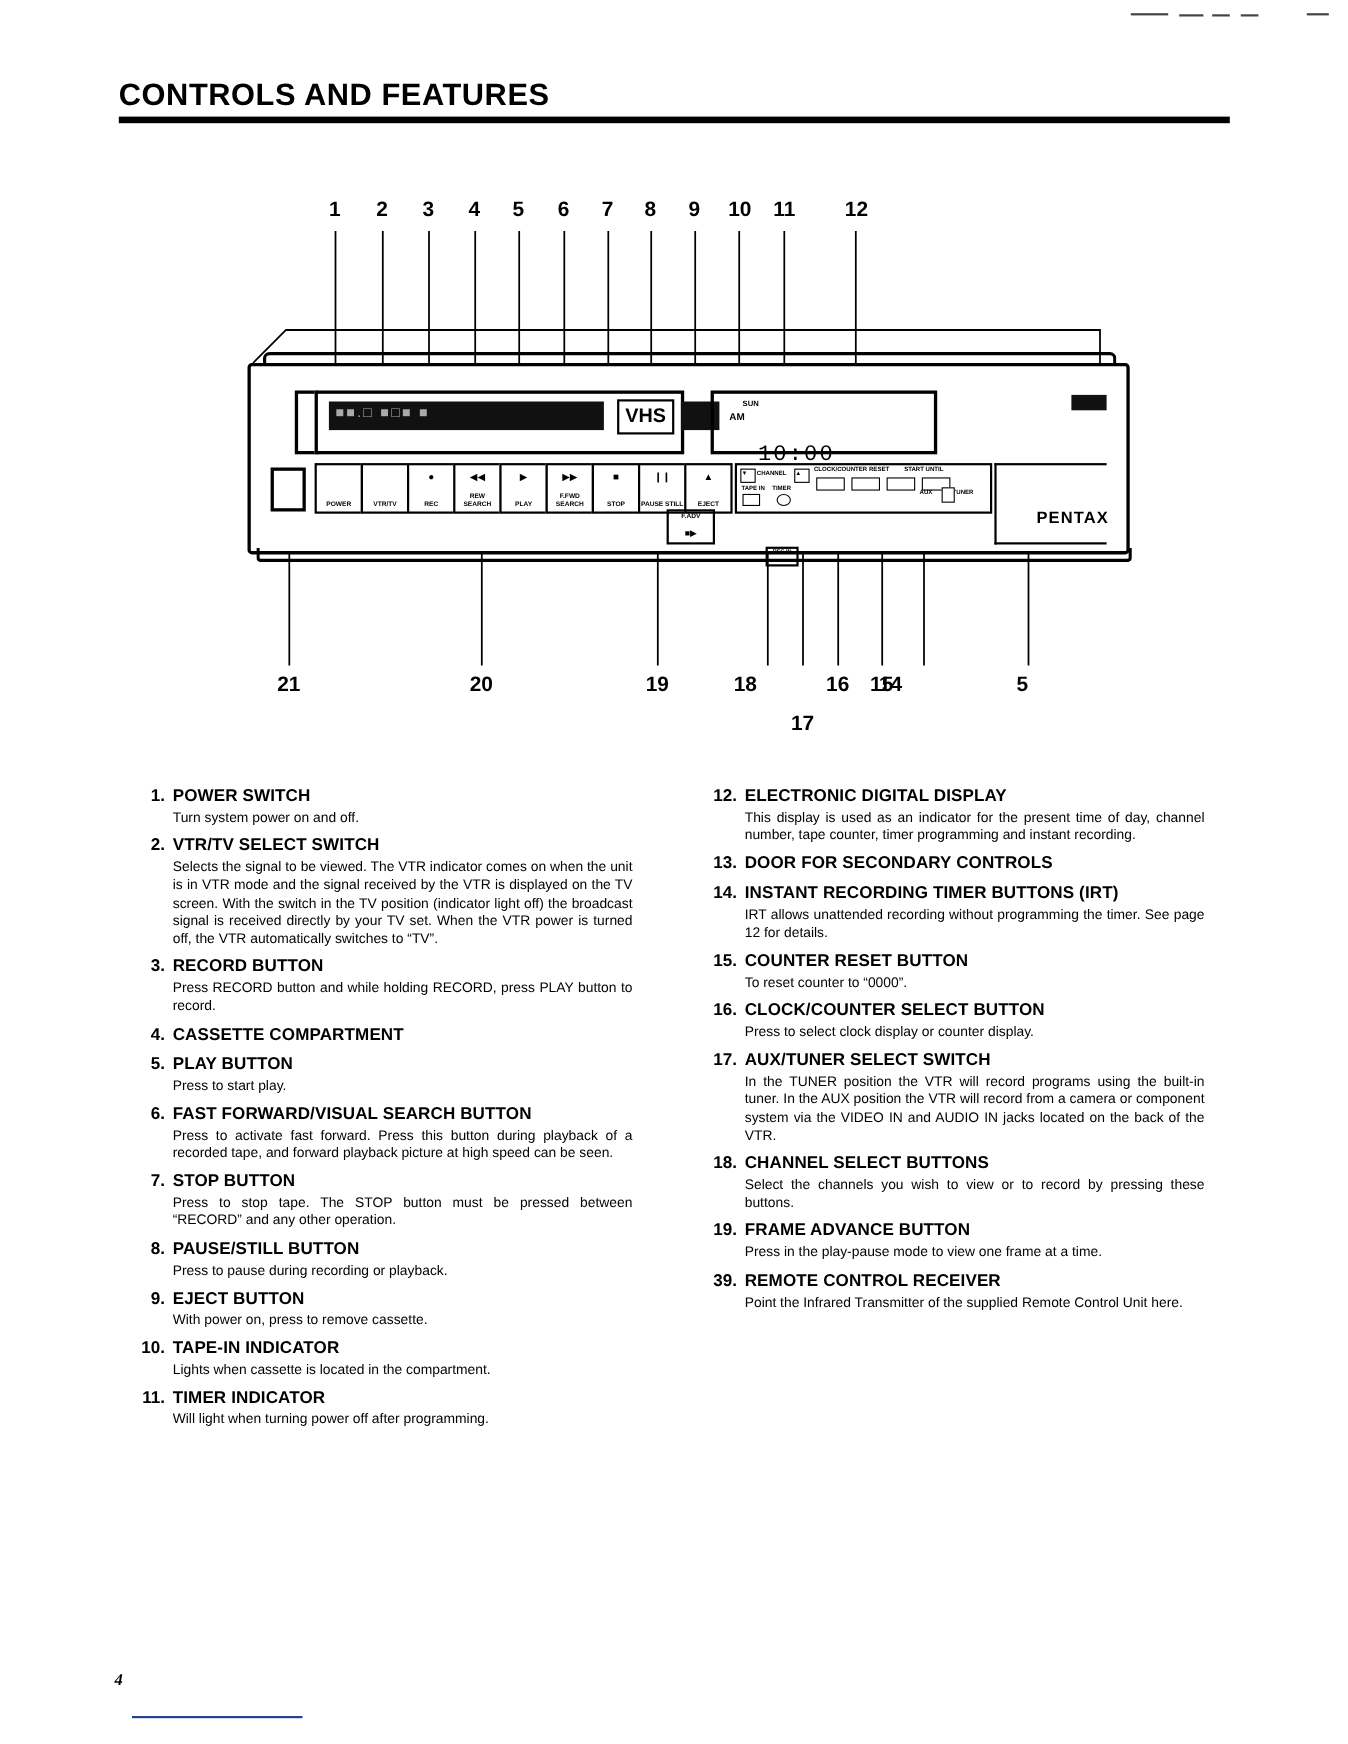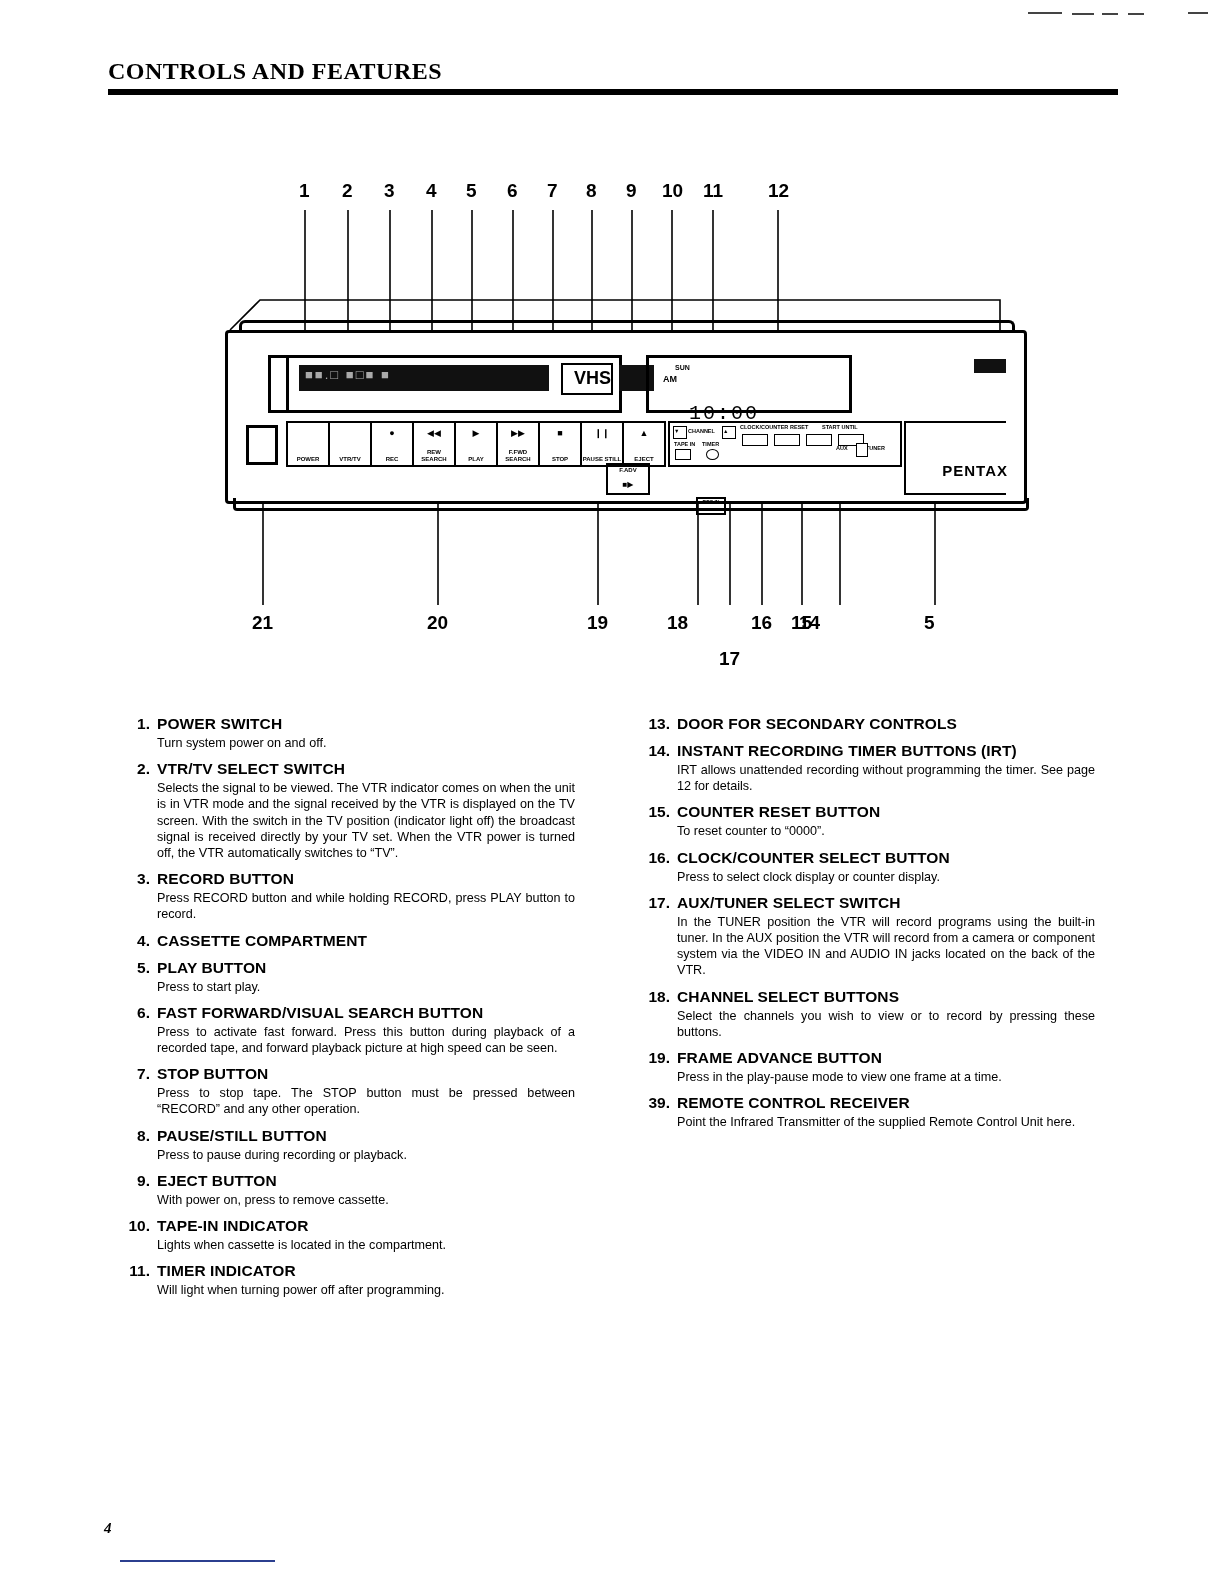--- a/index.html
+++ b/index.html
@@ -29,25 +29,25 @@
   }
 
   
   .page-header {
     position: absolute;
     top: 58px;
     left: 108px;
     width: 1010px;
   }
   .page-header .title {
-    font-size: 24px;
+    font-size: 28px;
     font-weight: bold;
     letter-spacing: 0.5px;
-    margin: 0 0 4px 0;
-    font-family: Liberation Serif, serif;
+    margin: 12px 0 4px 0;
+    font-family: Liberation Sans, sans-serif;
   }
   .page-header .rule {
     height: 6px;
     background: #000;
     width: 100%;
   }
 
   
   .figure {
     position: absolute;
@@ -134,21 +134,21 @@
     font-family: "Liberation Sans", sans-serif;
     opacity: 0.75;
   }
   .vhs-logo {
     position: absolute;
     top: 5px; left: 272px;
     width: 48px; height: 28px;
     border: 2px solid #000;
     font-size: 18px;
     font-weight: bold;
-    text-align: right;
+    text-align: center;
     line-height: 26px;
     font-family: "Liberation Sans", sans-serif;
   }
   .slot-blackbar {
     position: absolute;
     top: 7px; left: 330px;
     width: 35px; height: 26px;
     background: #111;
   }
   .left-tab {
@@ -600,20 +600,27 @@
       <div class="item-num">11.</div>
       <div class="item-title">TIMER INDICATOR</div>
     </div>
     <div class="item-body">Will light when turning power off after programming.</div>
   </div>
 </div>
 
 <div class="col col-right">
   <div class="item">
     <div class="item-head">
+      <div class="item-num">12.</div>
+      <div class="item-title">ELECTRONIC DIGITAL DISPLAY</div>
+    </div>
+    <div class="item-body">This display is used as an indicator for the present time of day, channel number, tape counter, timer programming and instant recording.</div>
+  </div>
+  <div class="item">
+    <div class="item-head">
       <div class="item-num">13.</div>
       <div class="item-title">DOOR FOR SECONDARY CONTROLS</div>
     </div>
     <div class="item-body"></div>
   </div>
   <div class="item">
     <div class="item-head">
       <div class="item-num">14.</div>
       <div class="item-title">INSTANT RECORDING TIMER BUTTONS (IRT)</div>
     </div>

